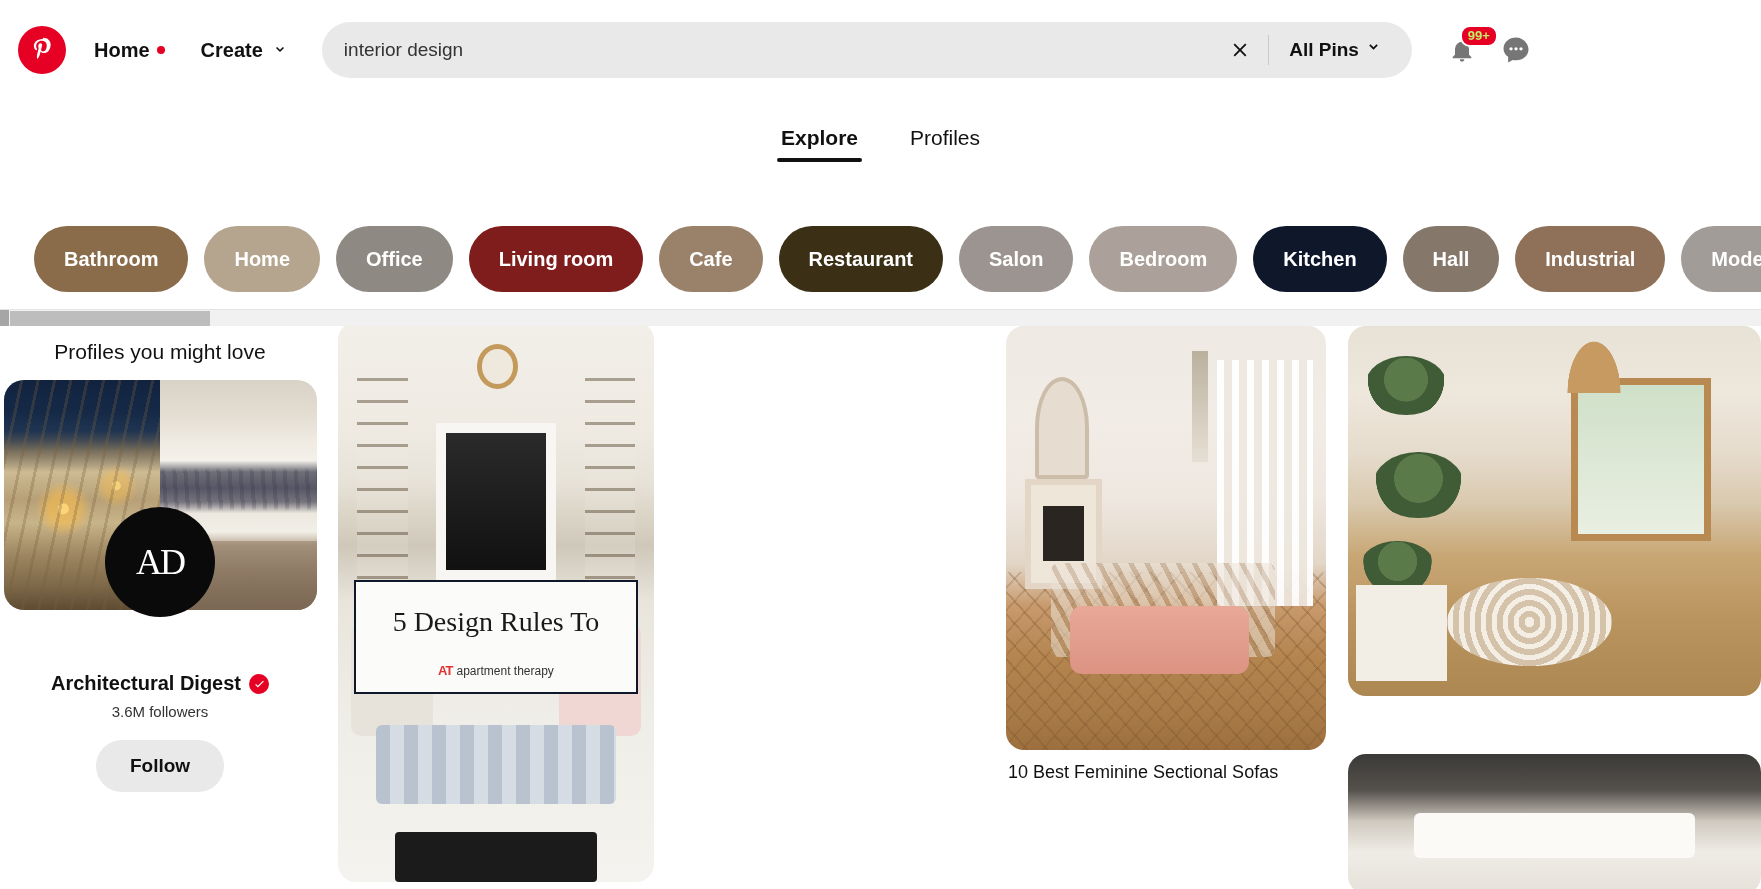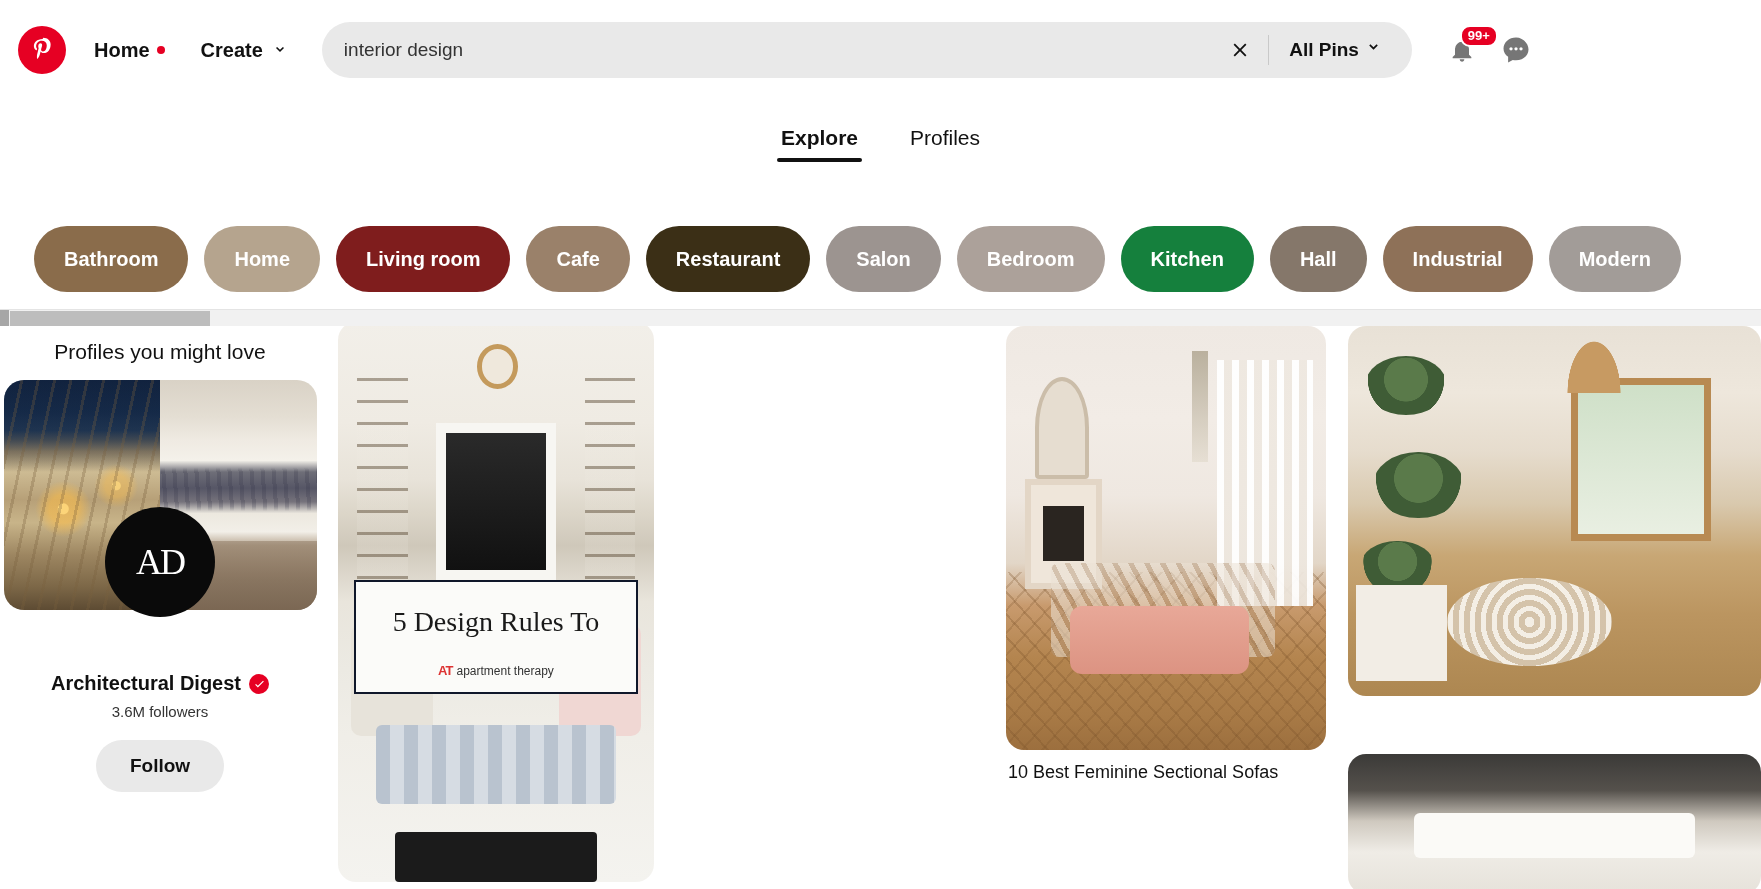--- a/index.html
+++ b/index.html
@@ -80,21 +80,21 @@
 
   .headericon {
     width: 48px; height: 48px; flex: 0 0 auto;
     display:flex; align-items:center; justify-content:center;
     position: relative; cursor: pointer;
     border-radius: 50%;
     margin-left: 6px;
   }
   .badge {
     position:absolute; top: -1px; left: 22px;
-    background:#e60023; color:#ffffff;
+    background:#e60023; color:#bef264;
     font-size: 13px; font-weight: 700;
     border-radius: 10px;
     padding: 1px 6px 2px;
     line-height: 15px;
     border: 2px solid #fff;
   }
 
   
   .tabs {
     position: absolute; top: 120px; left: 0; width: 1761px;
@@ -451,36 +451,39 @@
   </div>
 </div>
 
 <div class="pillsrow" id="pillsrow">
     <div class="pill" style="background: rgb(138, 108, 75);">
       <span>Bathroom</span>
     </div>
     <div class="pill" style="background: rgb(181, 164, 142);">
       <span>Home</span>
     </div>
+    <div class="pill" style="background: rgb(142, 138, 131);">
+      <span>Office</span>
+    </div>
     <div class="pill" style="background: #7f1d1d;">
       <span>Living room</span>
     </div>
     <div class="pill" style="background: rgb(154, 129, 106);">
       <span>Cafe</span>
     </div>
     <div class="pill" style="background: rgb(59, 47, 22);">
       <span>Restaurant</span>
     </div>
     <div class="pill" style="background: rgb(156, 148, 144);">
       <span>Salon</span>
     </div>
     <div class="pill" style="background: rgb(172, 161, 154);">
       <span>Bedroom</span>
     </div>
-    <div class="pill" style="background: #15803d;">
+    <div class="pill" style="background: #0f172a;">
       <span>Kitchen</span>
     </div>
     <div class="pill" style="background: rgb(133, 119, 106);">
       <span>Hall</span>
     </div>
     <div class="pill" style="background: rgb(142, 113, 88);">
       <span>Industrial</span>
     </div>
     <div class="pill" style="background: rgb(162, 156, 152);">
       <span>Modern</span>

